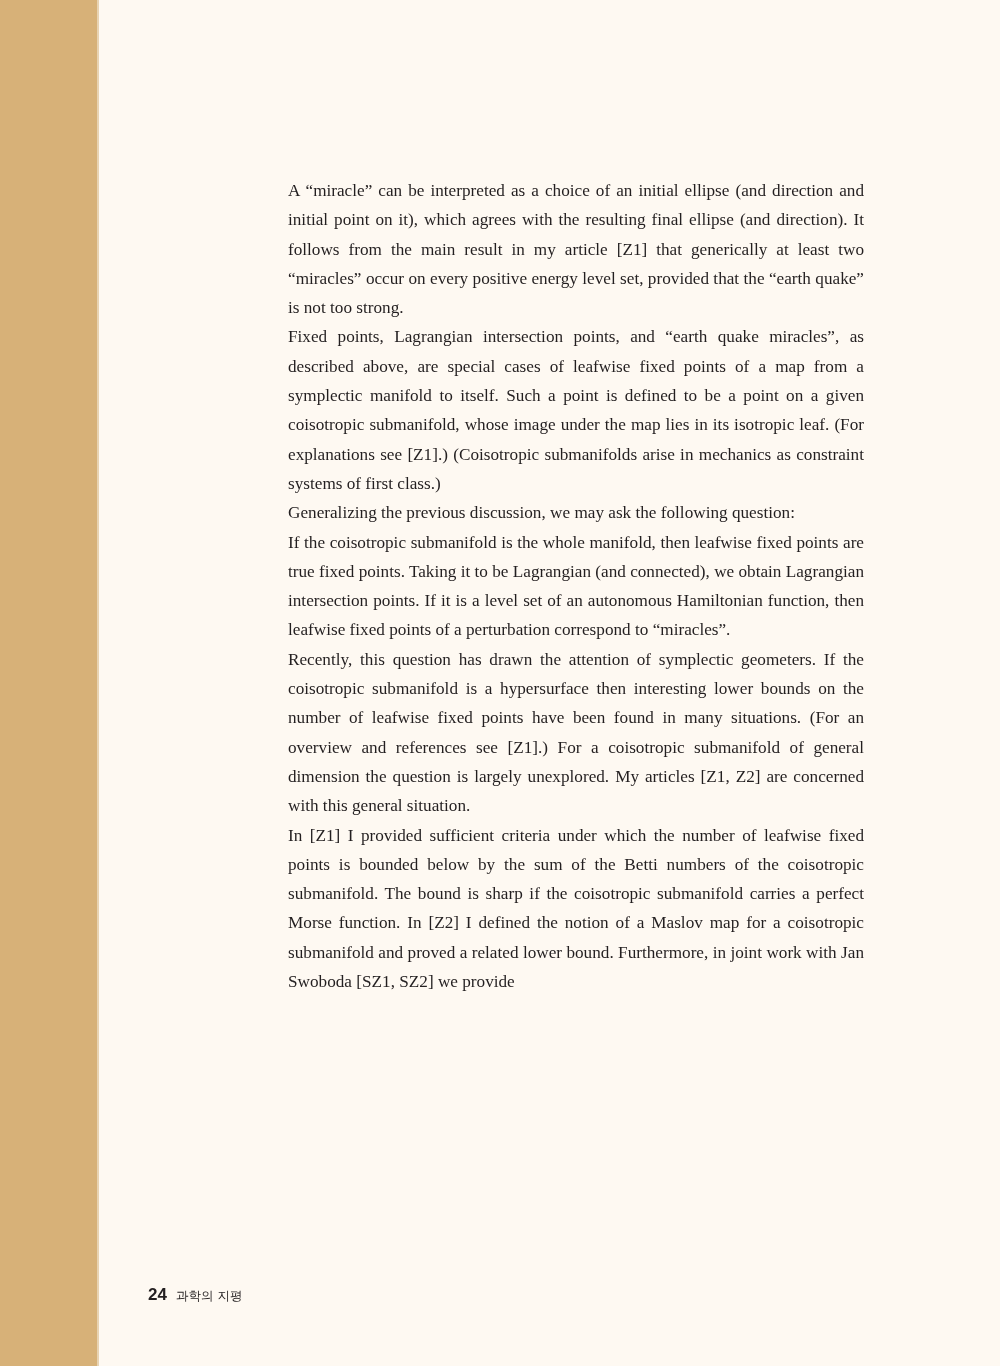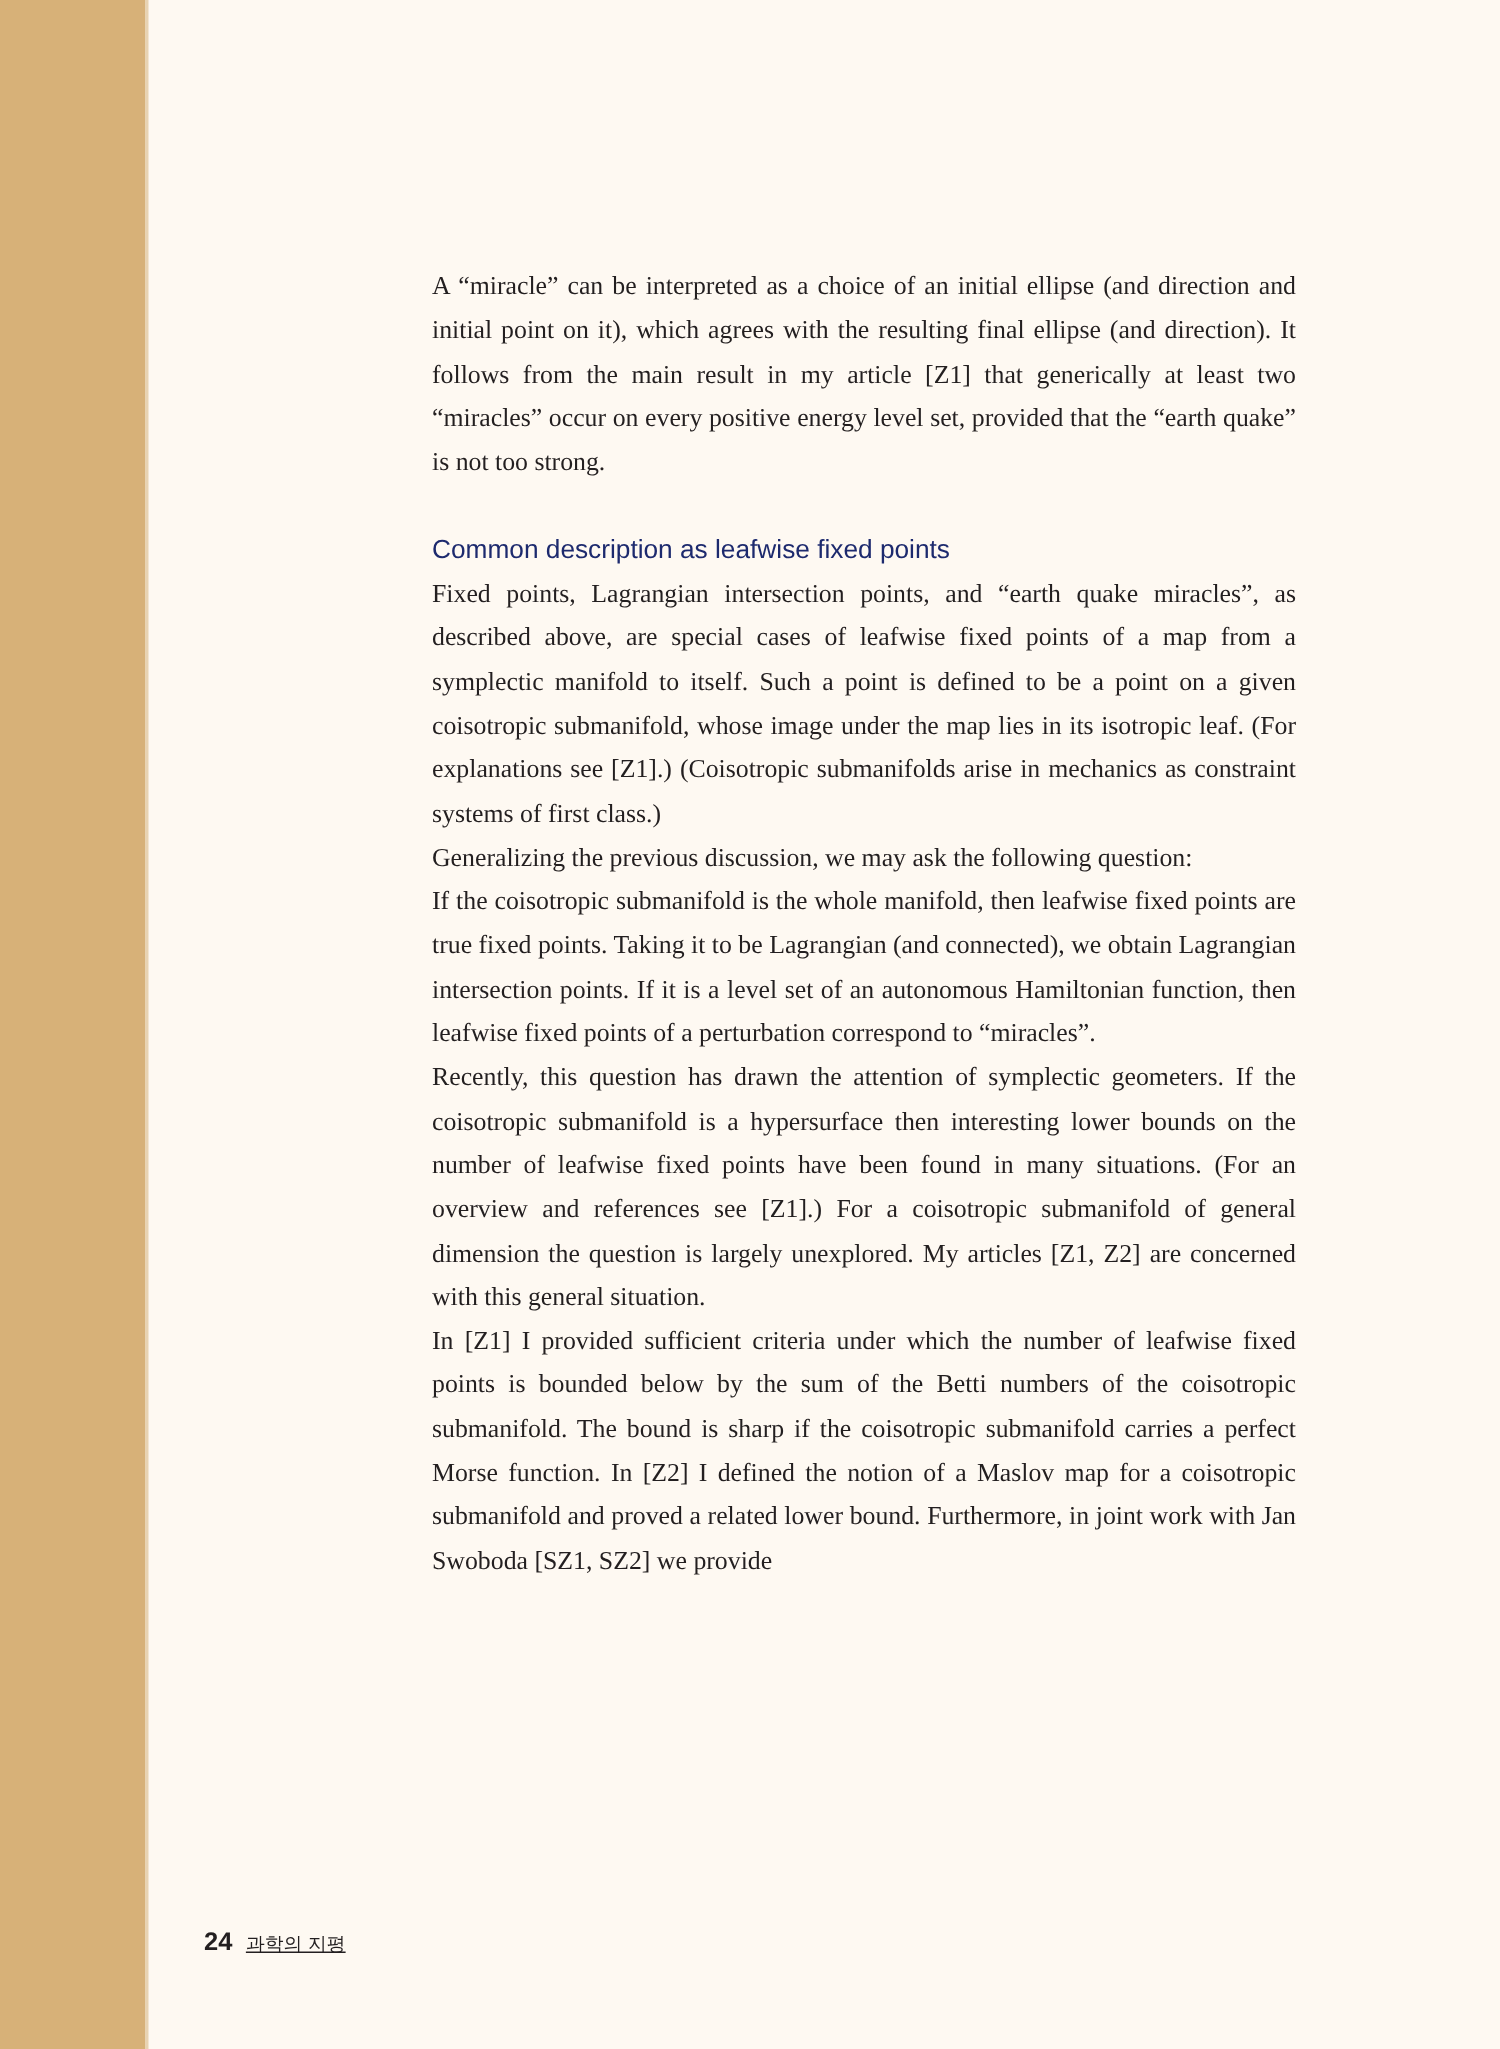--- a/index.html
+++ b/index.html
@@ -21,40 +21,39 @@
       font-size: 17.2px; line-height: 29.3px; color: #231f20;
     }
     .content p { margin: 0; text-align: justify; }
     .content h2 {
       margin: 0; margin-top: 29.3px;
       font-family: "Liberation Sans", sans-serif; font-weight: normal;
       font-size: 17.5px; line-height: 29.3px; color: #1d2a6e;
     }
     .content em { font-style: italic; }
     .footer {
-      position: absolute; left: 136px; top: 1285px;
+      position: absolute; left: 148px; top: 1285px;
       display: flex; align-items: baseline; gap: 9px;
     }
     .page-num {
       font-family: "Liberation Sans", sans-serif; font-weight: bold;
       font-size: 17px; color: #231f20;
     }
     .pub-name {
-      font-family: "DejaVu Sans", sans-serif; font-size: 12.5px; color: #231f20; text-decoration: underline;
+      font-family: "DejaVu Sans", sans-serif; font-size: 12.5px; color: #231f20;
     }
   </style>
 </head>
 <body>
 
 <div class="side-band"></div>
 <div class="side-edge"></div>
 
 <div class="content">
   <p>A “miracle” can be interpreted as a choice of an initial ellipse (and direction and initial point on it), which agrees with the resulting final ellipse (and direction). It follows from the main result in my article [Z1] that generically at least two “miracles” occur on every positive energy level set, provided that the “earth quake” is not too strong.</p>
-  <h2>Common description as leafwise fixed points</h2>
   <p>Fixed points, Lagrangian intersection points, and “earth quake miracles”, as described above, are special cases of leafwise fixed points of a map from a symplectic manifold to itself. Such a point is defined to be a point on a given coisotropic submanifold, whose image under the map lies in its isotropic leaf. (For explanations see [Z1].) (Coisotropic submanifolds arise in mechanics as constraint systems of first class.)</p>
   <p>Generalizing the previous discussion, we may ask the following question:</p>
   <p>If the coisotropic submanifold is the whole manifold, then leafwise fixed points are true fixed points. Taking it to be Lagrangian (and connected), we obtain Lagrangian intersection points. If it is a level set of an autonomous Hamiltonian function, then leafwise fixed points of a perturbation correspond to “miracles”.</p>
   <p>Recently, this question has drawn the attention of symplectic geometers. If the coisotropic submanifold is a hypersurface then interesting lower bounds on the number of leafwise fixed points have been found in many situations. (For an overview and references see [Z1].) For a coisotropic submanifold of general dimension the question is largely unexplored. My articles [Z1, Z2] are concerned with this general situation.</p>
   <p>In [Z1] I provided sufficient criteria under which the number of leafwise fixed points is bounded below by the sum of the Betti numbers of the coisotropic submanifold. The bound is sharp if the coisotropic submanifold carries a perfect Morse function. In [Z2] I defined the notion of a Maslov map for a coisotropic submanifold and proved a related lower bound. Furthermore, in joint work with Jan Swoboda [SZ1, SZ2] we provide</p>
 </div>
 
 <div class="footer">
   <span class="page-num">24</span>
   <span class="pub-name">과학의 지평</span>

